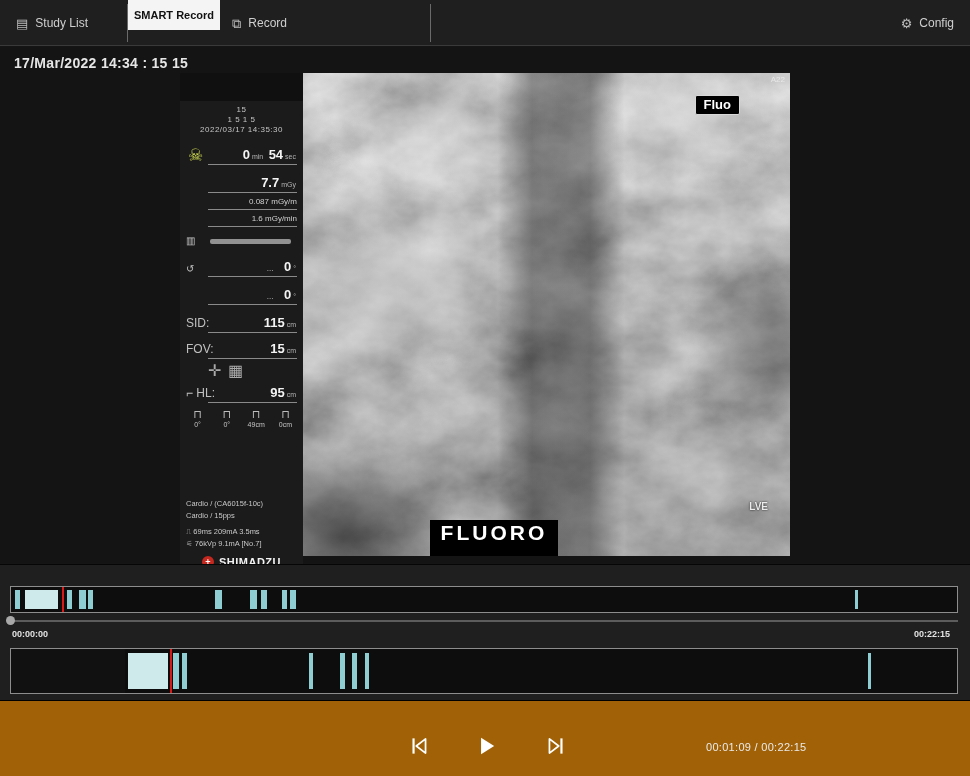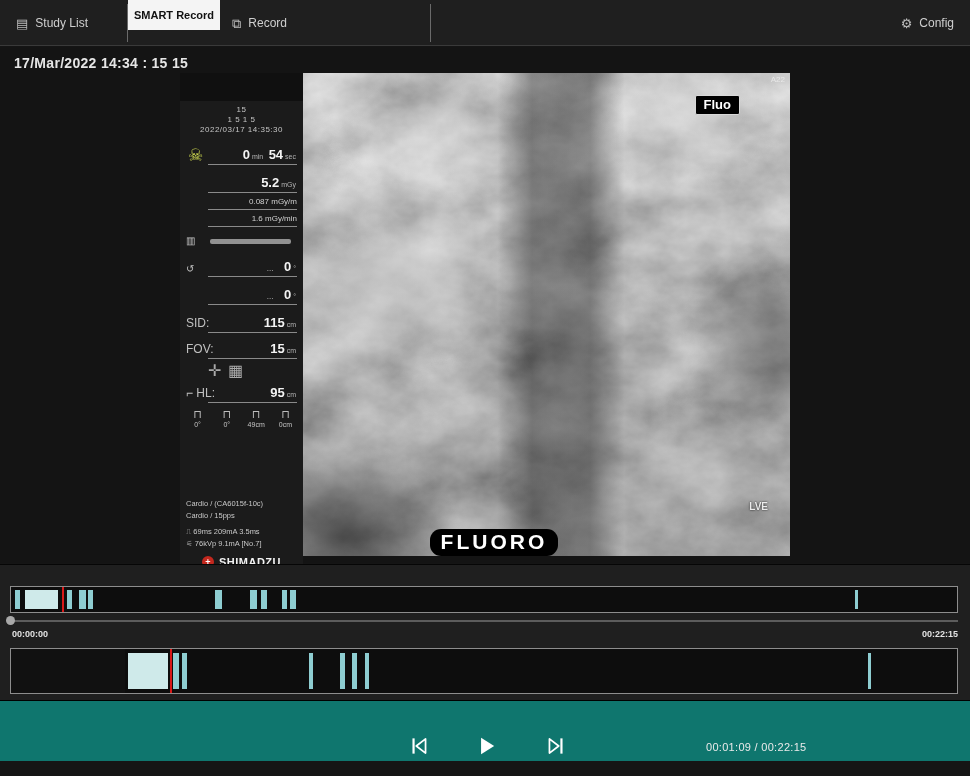--- a/index.html
+++ b/index.html
@@ -53,41 +53,41 @@
       radial-gradient(ellipse 30% 22% at 30% 12%, rgba(255,255,255,.35), transparent 70%); }
   .shade.darks { background:
       radial-gradient(ellipse 35% 28% at 8% 96%, rgba(0,0,0,.55), transparent 70%),
       radial-gradient(ellipse 28% 30% at 97% 55%, rgba(0,0,0,.35), transparent 70%),
       linear-gradient(rgba(0,0,0,.08), rgba(0,0,0,.22)); }
   .badge-corner { position:absolute; right:5px; top:2px; font-size:8px; color:rgba(255,255,255,.55); }
   .badge-fluo { position:absolute; right:50px; top:22px; background:#000; color:#fff; font-size:13px; font-weight:bold;
                 padding:1px 8px 2px; border:1px solid #d8d8d8; border-radius:2px; }
   .badge-lve { position:absolute; right:22px; bottom:44px; font-size:10px; font-weight:bold; color:#ececec; text-shadow:0 0 2px #000; }
   .badge-fluoro { position:absolute; left:26%; bottom:0; background:#000; color:#fff; font-size:21px; font-weight:bold;
-                  letter-spacing:3px; padding:1px 11px 2px;border-radius:11px; }
+                  letter-spacing:3px; padding:1px 11px 11px; }
 
   
   .timeline-zone { position:absolute; left:0; top:564px; width:970px; height:136px; background:#1f1f1f; border-top:1px solid #060606;padding-left:28px; }
   .overview-box { position:absolute; left:10px; top:21px; width:948px; height:27px; border:1px solid #8d8d8d; background:#0d0d0d; }
   .track { position:absolute; inset:0; }
   .seg { position:absolute; top:3px; bottom:3px; background:var(--teal,#8ecdd1); }
   .seg.pale { background:var(--pale,#cdeaea); }
   .marker { position:absolute; top:0; bottom:0; width:2px; background:var(--red,#d81919); }
   .scrub-line { position:absolute; left:10px; top:55px; width:948px; height:2px; background:#5c5c5c; }
   .scrub-handle { position:absolute; left:6px; top:51px; width:9px; height:9px; border-radius:50%; background:#a8a8a8; }
   .t-label { position:absolute; top:64px; font-size:9px; font-weight:bold; color:#e2e2e2; }
-  .t-label.left { left:12px; } .t-label.right { right:12px; }
+  .t-label.left { left:12px; } .t-label.right { right:20px; }
   .frontal-box { position:absolute; left:10px; top:83px; width:948px; height:46px; border:1px solid #8d8d8d; background:#111; }
   .frontal-label-cell { position:absolute; left:0; top:0; width:113px; height:100%; border-right:1px solid #8d8d8d;
                         display:flex; align-items:center; padding-left:11px; font-size:12px; color:#eee; }
   .frontal-track-wrap { position:absolute; left:114px; top:0; right:0; bottom:0; background:#0d0d0d; }
   .frontal-track-wrap .seg { top:4px; bottom:4px; }
 
   
-  .transport { position:absolute; left:0; top:700px; width:970px; height:61px; background:#0f766e; border-top:1px solid #000; }
+  .transport { position:absolute; left:0; top:700px; width:970px; height:76px; background:#a16207; border-top:1px solid #000; }
   .tr-btn { position:absolute; top:33px; width:26px; height:26px; background:none; border:none; cursor:pointer; padding:0; }
   .time-display { position:absolute; left:706px; top:40px; font-size:11px; color:#eaeaea; letter-spacing:.3px; }
 </style>
 </head>
 <body>
 
 <div class="app">
 
   <div class="topbar">
     <div class="tb-btn" style="left:16px">
@@ -121,21 +121,21 @@
 
         <span class="skull">☠</span>
         <div class="prow" style="top:42px">
           <div class="val">
             <span class="big">0</span><span class="unit">min</span>
             <span class="big">54</span><span class="unit">sec</span>
           </div>
         </div>
         <div class="prow" style="top:70px">
           <div class="val">
-            <span class="big">5.2</span><span class="unit">mGy</span>
+            <span class="big">7.7</span><span class="unit">mGy</span>
           </div>
         </div>
         <div class="prow" style="top:94px;height:15px">
           <div class="val"><span class="smallval">0.087 mGy/m</span></div>
         </div>
         <div class="prow" style="top:111px;height:15px">
           <div class="val"><span class="smallval">1.6 mGy/min</span></div>
         </div>
 
         <div class="prow" style="top:134px;height:14px">

